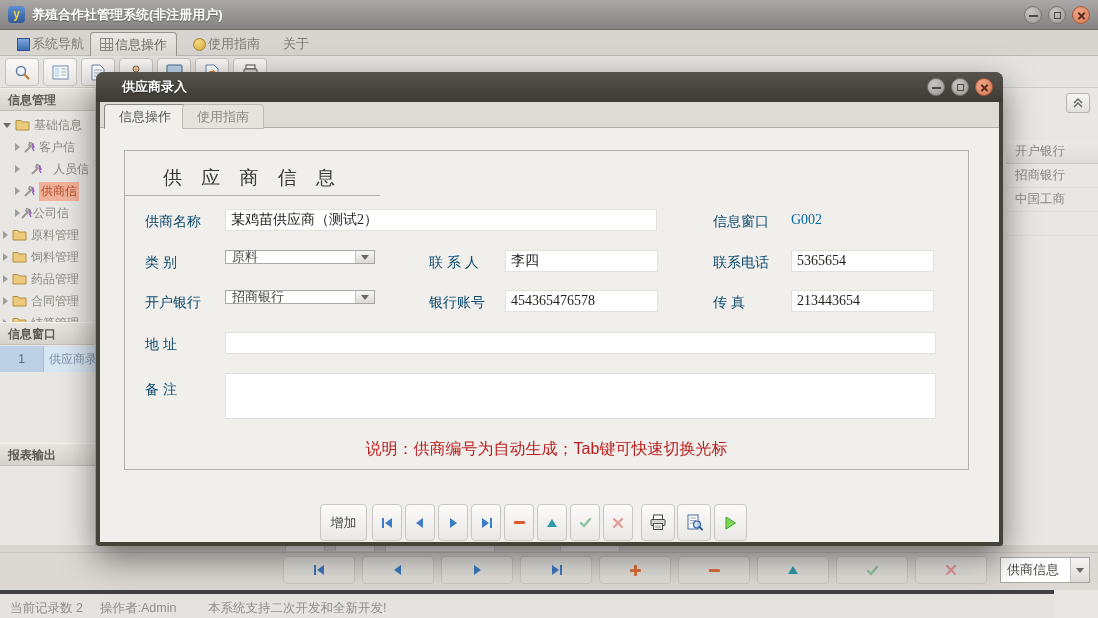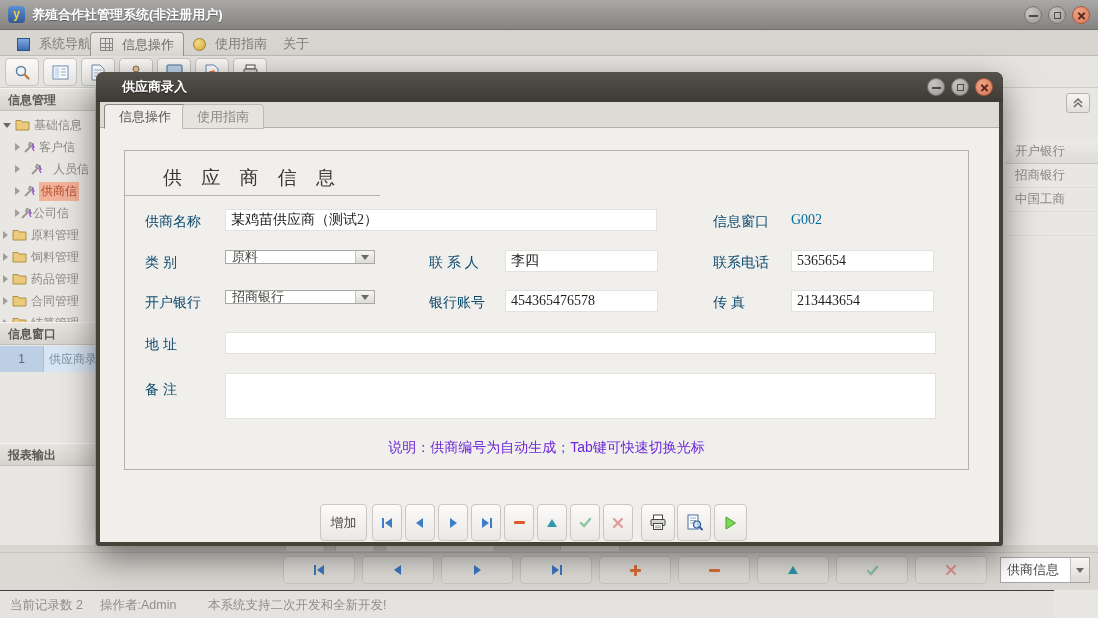--- a/index.html
+++ b/index.html
@@ -17,21 +17,21 @@
   .cbtn { width:18px; height:18px; border-radius:50%; border:1px solid #787672;
     background:radial-gradient(circle at 35% 30%, #c8c6c2, #9a9894); position:relative; cursor:pointer; }
   .cbtn.close { background:radial-gradient(circle at 35% 30%, #f0a284, #d97a57); border-color:#a85a3c; }
   .cbtn .g-min { position:absolute; left:4px; top:8px; width:9px; height:2px; background:#4c4a46; }
   .cbtn .g-max { position:absolute; left:5px; top:5px; width:7px; height:7px; border:1.5px solid #4c4a46; }
   .cbtn .g-x1, .cbtn .g-x2 { position:absolute; left:4px; top:8px; width:9px; height:1.8px; background:#5a2c1c; }
   .cbtn .g-x1 { transform:rotate(45deg); } .cbtn .g-x2 { transform:rotate(-45deg); }
 
   
   .tabbar { position:absolute; left:0; top:30px; width:1098px; height:26px; background:#d8d5d0; border-bottom:1px solid #bdbab5; }
-  .mtab { position:absolute; top:2px; height:24px; display:flex; align-items:center; gap:9px;
+  .mtab { position:absolute; top:2px; height:24px; display:flex; align-items:center; gap:2px;
     padding:0 9px; font-size:13px; color:#7e7c78; border-radius:4px 4px 0 0; cursor:pointer; }
   .mtab.active { background:linear-gradient(#e9e7e3,#dcd9d4); border:1px solid #96948f; border-bottom:none; color:#6b6965; }
   .icon-bluesquare { width:13px; height:13px; background:linear-gradient(#7fa8dd,#3c6cb0); border:1px solid #2c5290; }
   .icon-grid { width:13px; height:13px; background:
       linear-gradient(#8a8884,#8a8884) 0 4px/13px 1px no-repeat,
       linear-gradient(#8a8884,#8a8884) 0 8px/13px 1px no-repeat,
       linear-gradient(#8a8884,#8a8884) 4px 0/1px 13px no-repeat,
       linear-gradient(#8a8884,#8a8884) 8px 0/1px 13px no-repeat;
       border:1px solid #8a8884; }
   .icon-goldcircle { width:13px; height:13px; border-radius:50%; background:radial-gradient(circle at 35% 30%, #f4dc8a, #d4a733); border:1px solid #a5822c; }
@@ -70,21 +70,21 @@
   .bottomnav { position:absolute; left:0; top:552px; width:1098px; height:38px; background:#dcd9d4; border-top:1px solid #c9c6c1; }
   .navbtn { position:absolute; top:3px; width:72px; height:28px; background:linear-gradient(#ebe9e5,#dfdcd7);
     border:1px solid #cbc8c3; border-radius:4px; display:flex; align-items:center; justify-content:center; cursor:pointer; }
   .selectbox { position:absolute; display:flex; background:#fff; border:1px solid #a9a7a3; align-items:center; cursor:pointer; }
   .selectbox .val { flex:1; font-size:13px; color:#4a4844; padding-left:6px; white-space:nowrap; overflow:hidden; font-family:"Liberation Serif", serif; }
   .selectbox .arrbox { width:19px; align-self:stretch; border-left:1px solid #c4c2be; background:linear-gradient(#f7f6f4,#dddbd7);
     display:flex; align-items:center; justify-content:center; }
   .arr-dn { width:0; height:0; border-top:5px solid #6b6966; border-left:4px solid transparent; border-right:4px solid transparent; }
 
   
-  .statusbar { position:absolute; left:0; top:590px; width:1054px; height:28px; background:#e5e3df; border-top:1px solid #404040;
+  .statusbar { position:absolute; left:0; top:590px; width:1054px; height:28px; background:#e5e3df; border-top:4px solid #404040;
     font-size:12.5px; color:#908e8a; }
   .statusbar span { position:absolute; top:6px; }
 
   
   .modal { position:absolute; left:96px; top:72px; width:907px; height:474px; background:#454239;
     border-radius:8px 8px 3px 3px; box-shadow:0 12px 34px rgba(0,0,0,.5); }
   .modal-tbar { position:absolute; left:0; top:0; width:100%; height:30px; display:flex; align-items:center;
     background:linear-gradient(#55524c,#3e3b36); border-radius:8px 8px 0 0; padding:0 14px; }
   .modal-tbar .mtitle { color:#fff; font-weight:bold; font-size:13px; margin-left:12px; text-shadow:0 1px 1px rgba(0,0,0,.5); }
   .modal-tbar .winbtns { right:10px; top:6px; }
@@ -98,21 +98,21 @@
   .formpanel { position:absolute; left:24px; top:48px; width:845px; height:320px; border:1px solid #b3b1ac; background:#f1efec; }
   .ftitle { position:absolute; top:14px; width:100%; text-align:left; }
   .ftitle span { font-size:19px; letter-spacing:7px; color:#3b3935; border-bottom:1px solid #b3b1ac; padding:0 38px 7px; }
   .flabel { position:absolute; font-size:14px; color:#0c4a6e; white-space:nowrap; }
   .finput { position:absolute; height:22px; background:#fff; border:1px solid #e3e1dd; font-size:14px;
     font-family:"Liberation Serif", serif; color:#1f1d1a; padding:0 5px; outline:none; }
   .fselect { position:absolute; height:14px; }
   .fstatic { position:absolute; font-size:14px; font-family:"Liberation Serif", serif; color:#0369a1; }
   .ftextarea { position:absolute; background:#fff; border:1px solid #e3e1dd; font-size:14px;
     font-family:"Liberation Serif", serif; color:#1f1d1a; padding:3px 5px; resize:none; outline:none; }
-  .fnote { position:absolute; top:288px; width:100%; text-align:center; font-size:14px; color:#6d28d9; }
+  .fnote { position:absolute; top:288px; width:100%; text-align:center; font-size:16px; color:#b91c1c; }
 
   .modbtn { position:absolute; top:402px; height:37px; background:linear-gradient(#fcfbfa,#eae8e4);
     border:1px solid #c9c7c3; border-radius:4px; display:flex; align-items:center; justify-content:center; cursor:pointer; }
   .modbtn.addtxt { font-size:13px; color:#4a4844; }
 </style>
 </head>
 <body>
 
 <div class="screen">
 

